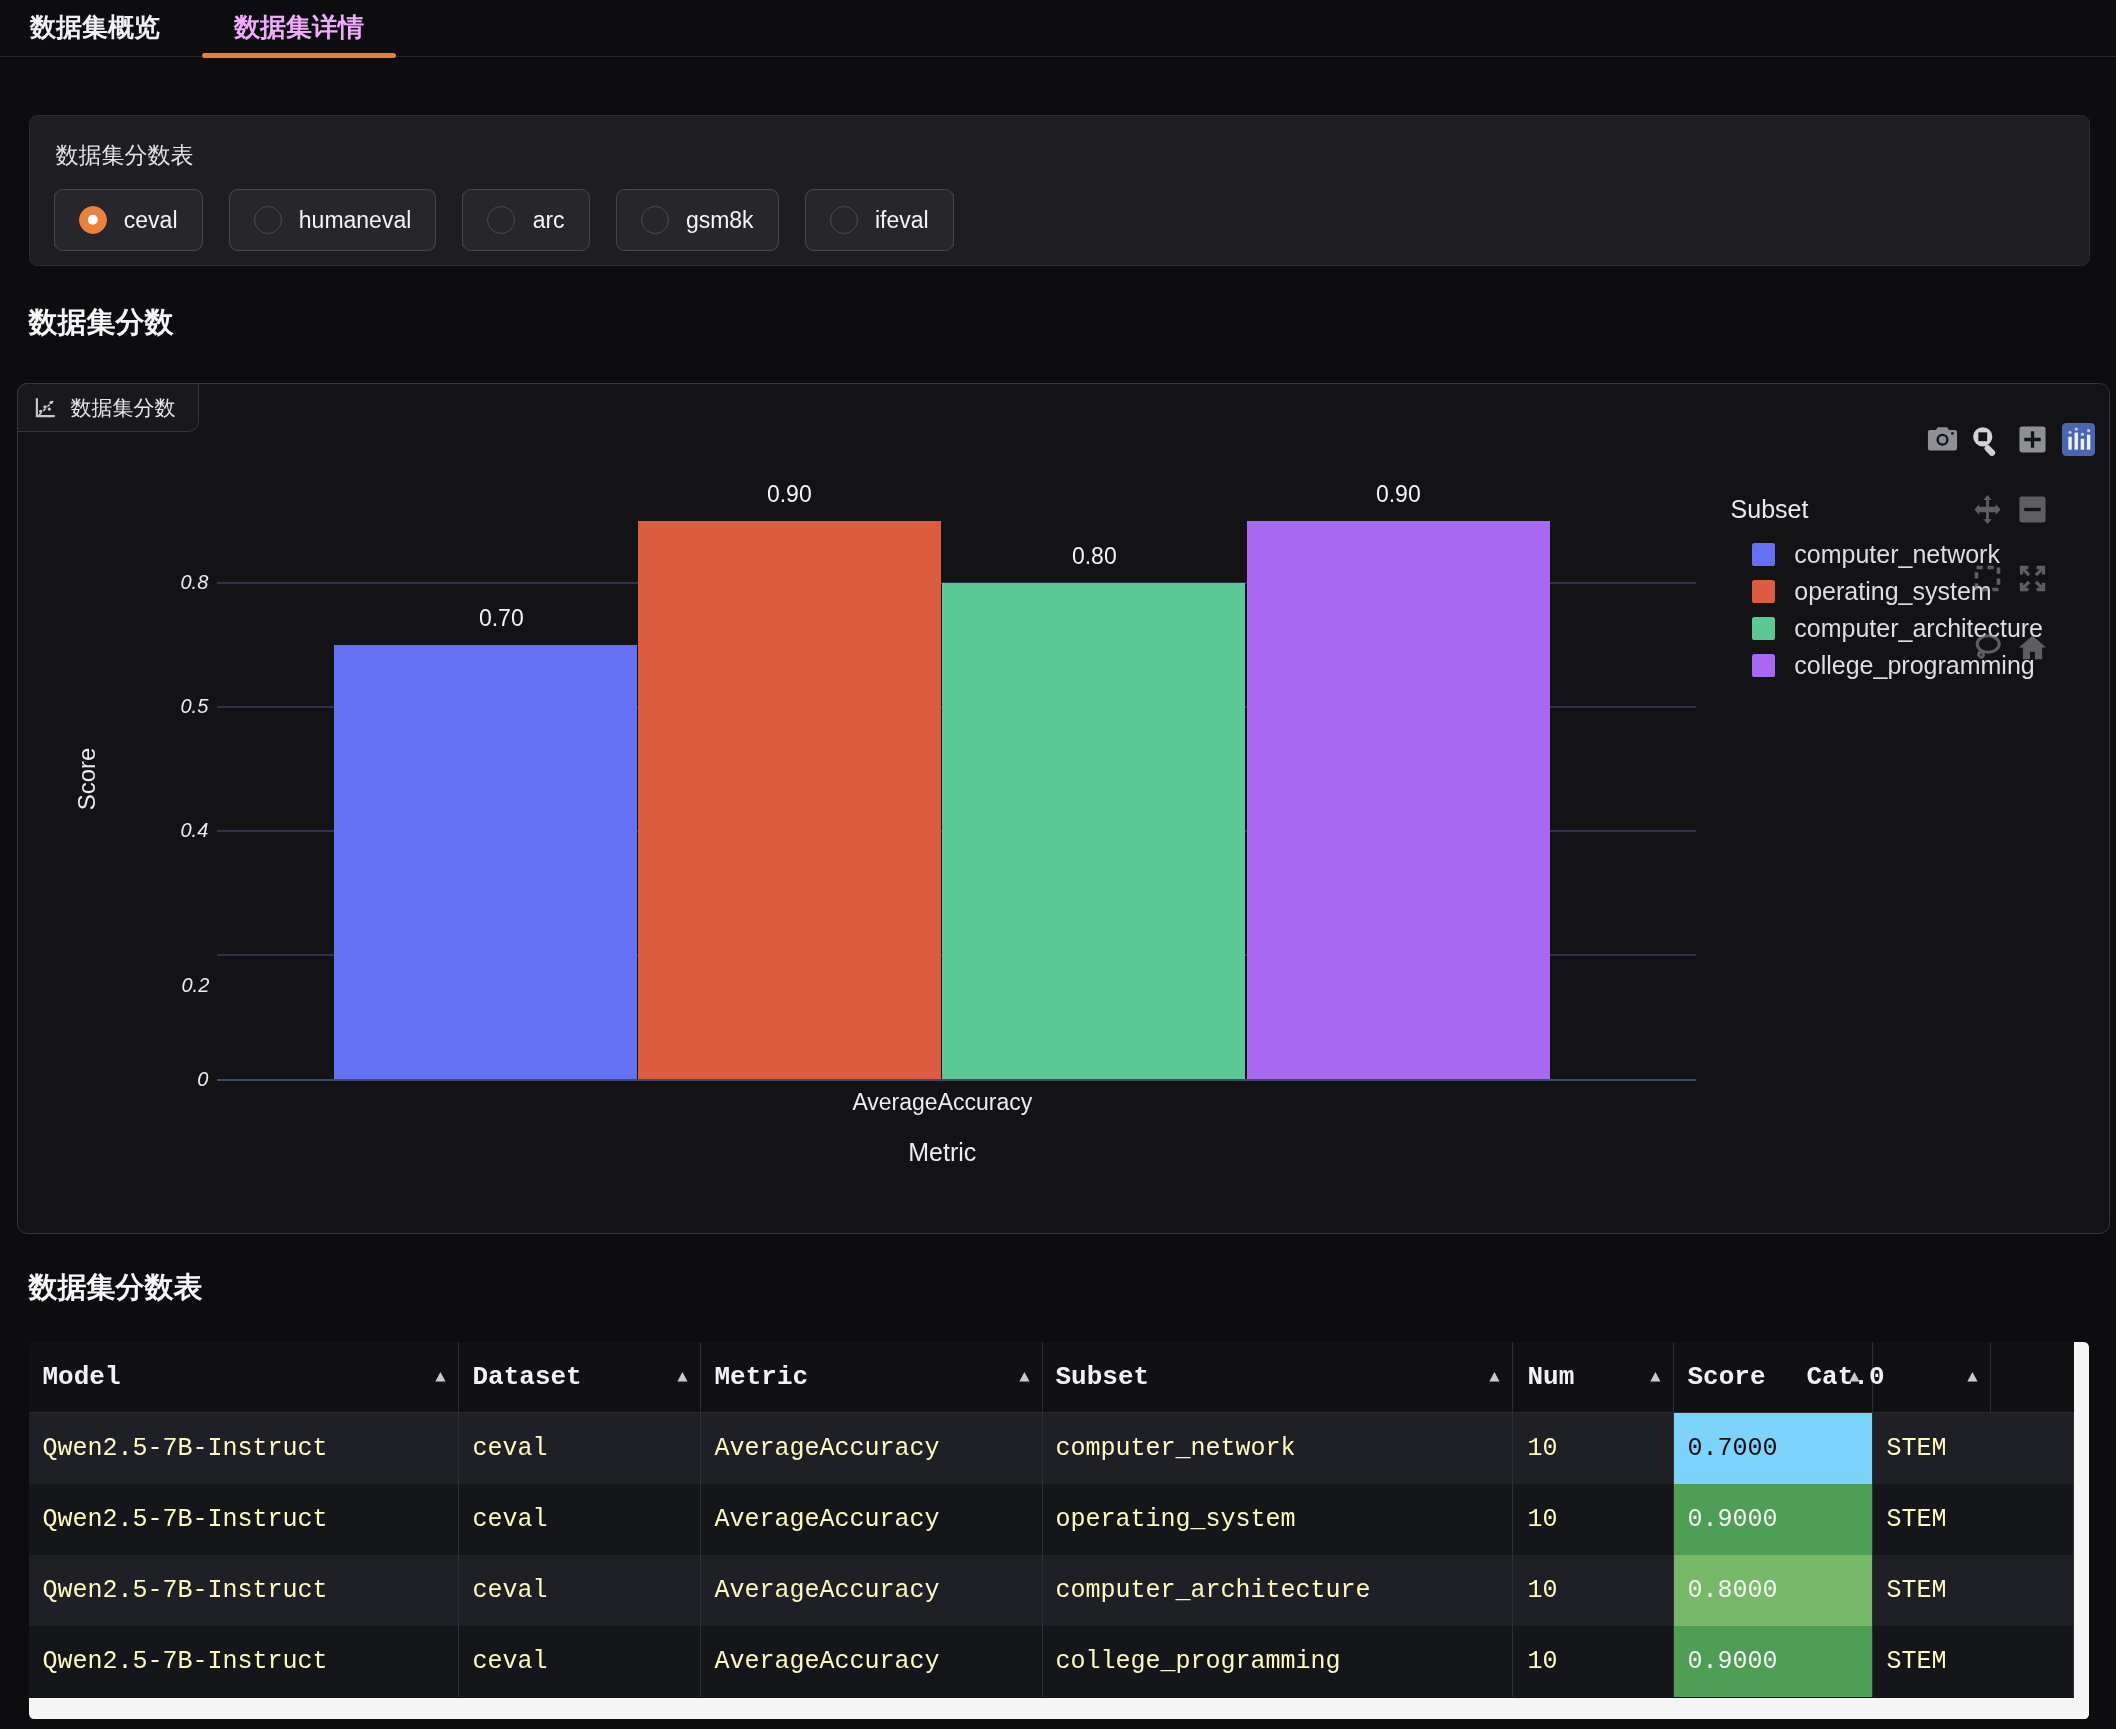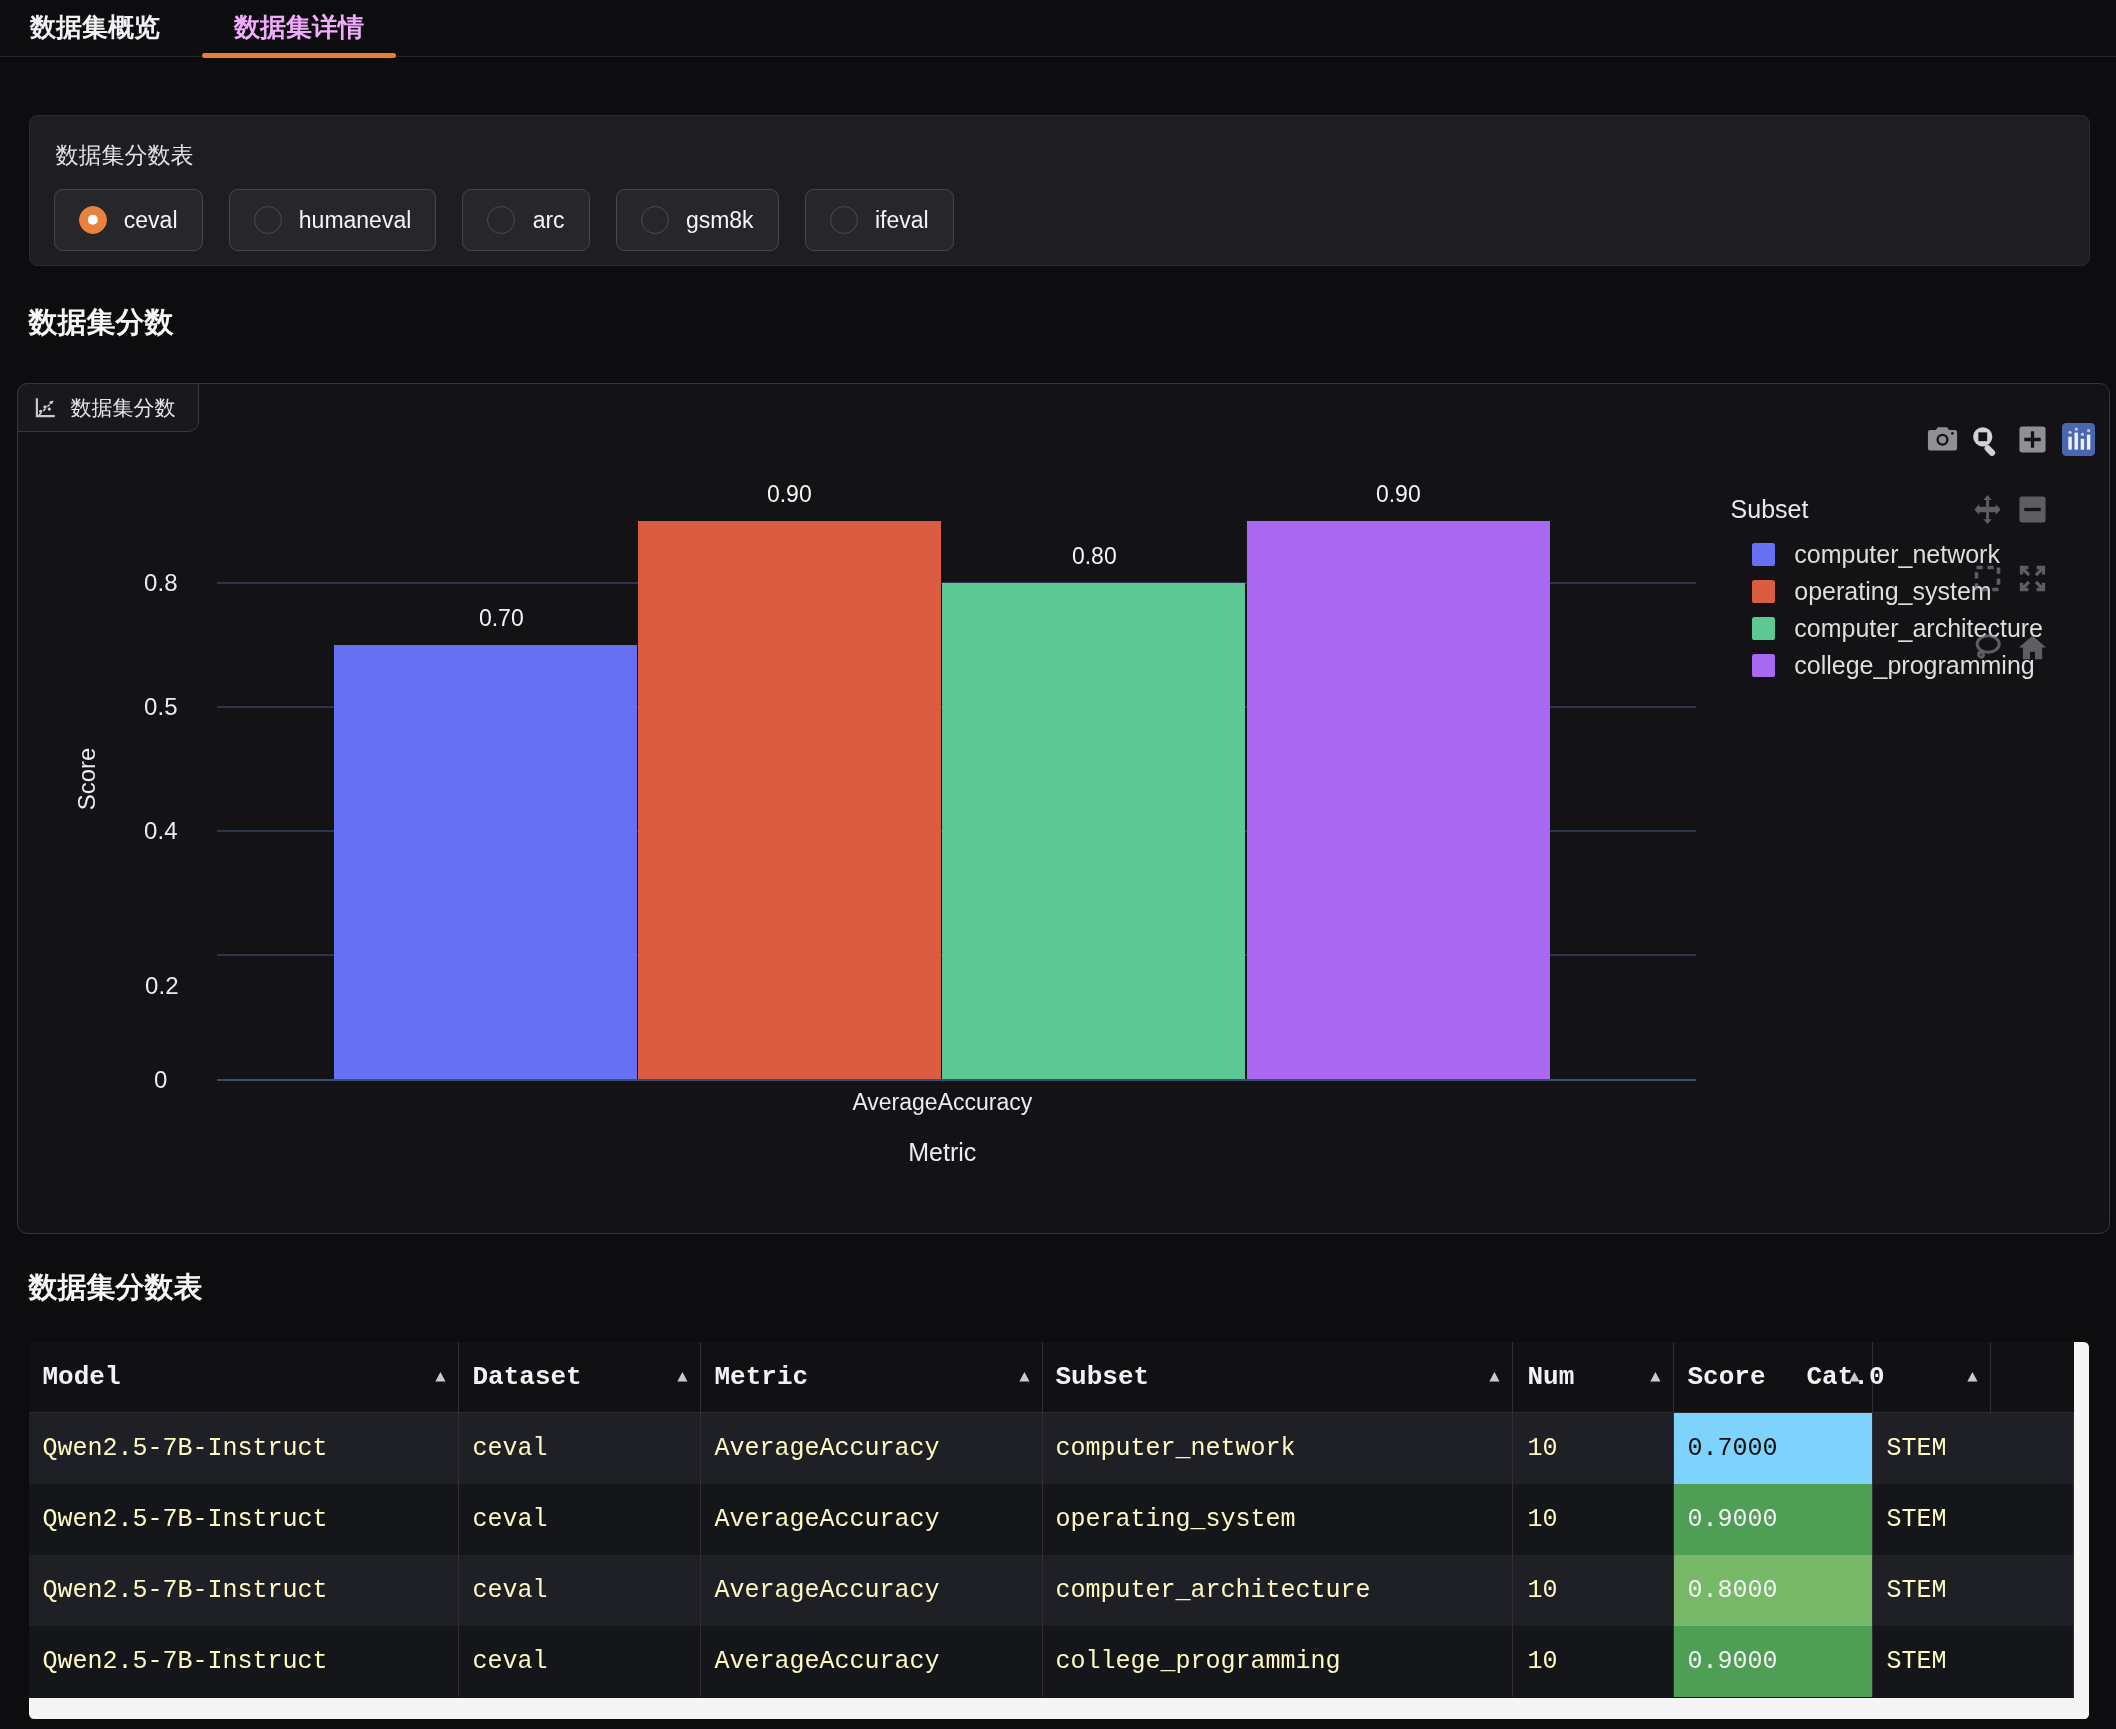--- a/index.html
+++ b/index.html
@@ -30,21 +30,21 @@
   .section-title { position:absolute; left:28.5px; font-size:29px; font-weight:700; color:#f7f7f8; }
   
   .chart-panel { position:absolute; left:17.3px; top:383px; width:2093px; height:851px;
                  background:#131316; border:0.9px solid #37373d; border-radius:10.4px; }
   .plot-tab { position:absolute; left:-0.9px; top:-0.9px; display:flex; align-items:center; gap:12px;
               padding:9.5px 22.5px 9.5px 14px; background:#19191d; border:0.9px solid #37373d;
               border-top-left-radius:10.4px; border-bottom-right-radius:10.4px; font-size:21px; color:#e6e6ea; }
   .plot-tab svg { display:block; }
   .gridline { position:absolute; height:1.7px; background:#2a3450; }
   .zeroline { position:absolute; height:1.7px; background:#3f4b6e; z-index:3; }
-  .ytick { position:absolute; width:95px; text-align:center; font-size:24px; color:#ececf0; height:31px; line-height:31px; }
+  .ytick { position:absolute; width:95px; text-align:right; font-size:20px; color:#ececf0; height:31px; line-height:31px;font-style:italic; }
   .bar { position:absolute; z-index:2; }
   .bar-label { position:absolute; transform:translateX(-50%); font-size:23px; color:#f4f4f6; z-index:2; }
   .axis-title-y { position:absolute; left:69px; top:395px; transform:translate(-50%,-50%) rotate(-90deg);
                   font-size:24px; color:#ececf0; }
   .xtick-label { position:absolute; transform:translateX(-50%); font-size:23px; color:#ececf0; }
   .axis-title-x { position:absolute; transform:translateX(-50%); font-size:25px; color:#ececf0; }
   .legend { position:absolute; left:1708px; top:111px; width:385px; }
   .legend-title { font-size:25px; color:#eaeaee; padding-left:4.3px; }
   .legend-entry { display:flex; align-items:center; height:37px; gap:19px; padding-left:26px; cursor:pointer; }
   .legend-swatch { width:23px; height:23px; border-radius:2.6px; flex:none; }

